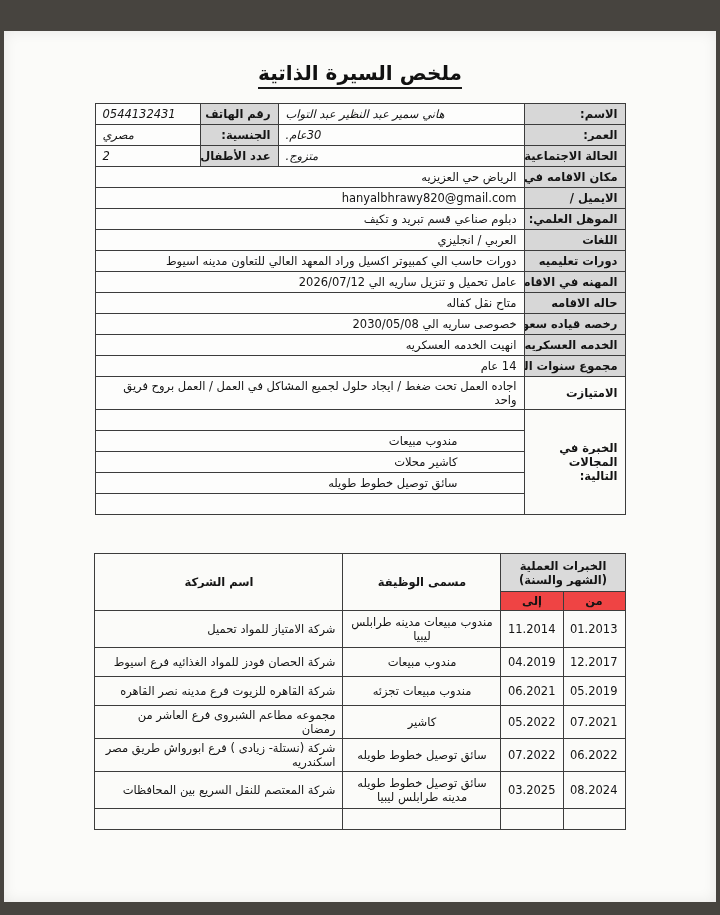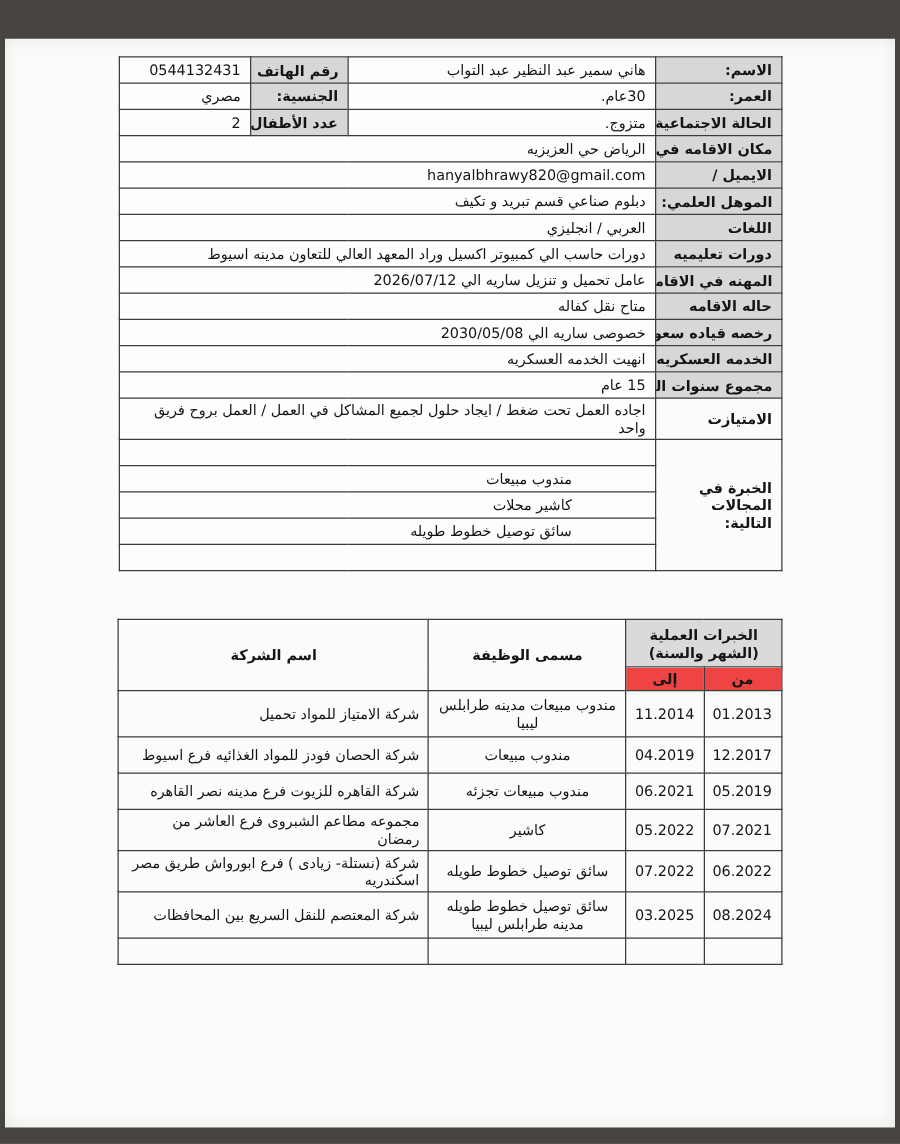--- a/index.html
+++ b/index.html
@@ -55,39 +55,42 @@
   .lbl {
     background: #d7d7d7;
     font-weight: bold;
     white-space: nowrap;
   }
   .lbl-plain {
     background: #fbfbf9;
     font-weight: bold;
   }
   .val { background: #fdfdfc; }
-  .val.center { text-align: right; }
+  .val.center { text-align: left; font-style: italic; }
   .exp-item { padding-right: 66px; height: 25px; }
   .t2 th { font-weight: bold; text-align: center; }
   .period-h { background: #dadada; height: 38px; }
   .sub-h { background: #ef4444; height: 19px; }
   .head-white { background: #fbfbf9; }
   .t2 td.date { }
   .t2 td.job { text-align: center; }
   .t2 td.comp { text-align: right; }
   .t2 tr.h1 td { height: 29px; }
   .t2 tr.h2 td { height: 37px; }
   .t2 tr.hempty td { height: 21px; }
 </style>
 </head>
 <body>
 
 <div class="photo">
   <div class="page">
 
+    <div class="title-wrap">
+      <span class="title">ملخص السيرة الذاتية</span>
+    </div>
 
     <table class="t1" dir="rtl" lang="ar">
       <colgroup>
         <col style="width:101px">
           <col style="width:246px">
           <col style="width:78px">
           <col style="width:105px">
       </colgroup>
       <tbody>
         <tr>
@@ -139,21 +142,21 @@
         <tr>
           <td class="lbl">رخصه قياده سعوديه</td>
           <td class="val" colspan="3">خصوصى ساريه الي 2030/05/08</td>
         </tr>
         <tr>
           <td class="lbl">الخدمه العسكريه</td>
           <td class="val" colspan="3">انهيت الخدمه العسكريه</td>
         </tr>
         <tr>
           <td class="lbl">مجموع سنوات الخبرة:</td>
-          <td class="val" colspan="3">15 عام</td>
+          <td class="val" colspan="3">14 عام</td>
         </tr>
         <tr>
           <td class="lbl-plain">الامتيازت</td>
           <td class="val" colspan="3">اجاده العمل تحت ضغط /  ايجاد حلول لجميع المشاكل في العمل  /  العمل بروح فريق واحد</td>
         </tr>
         <tr>
           <td class="lbl-plain" rowspan="5">الخبرة في المجالات التالية:</td>
           <td class="val exp-item" colspan="3"></td>
         </tr>
         <tr>

